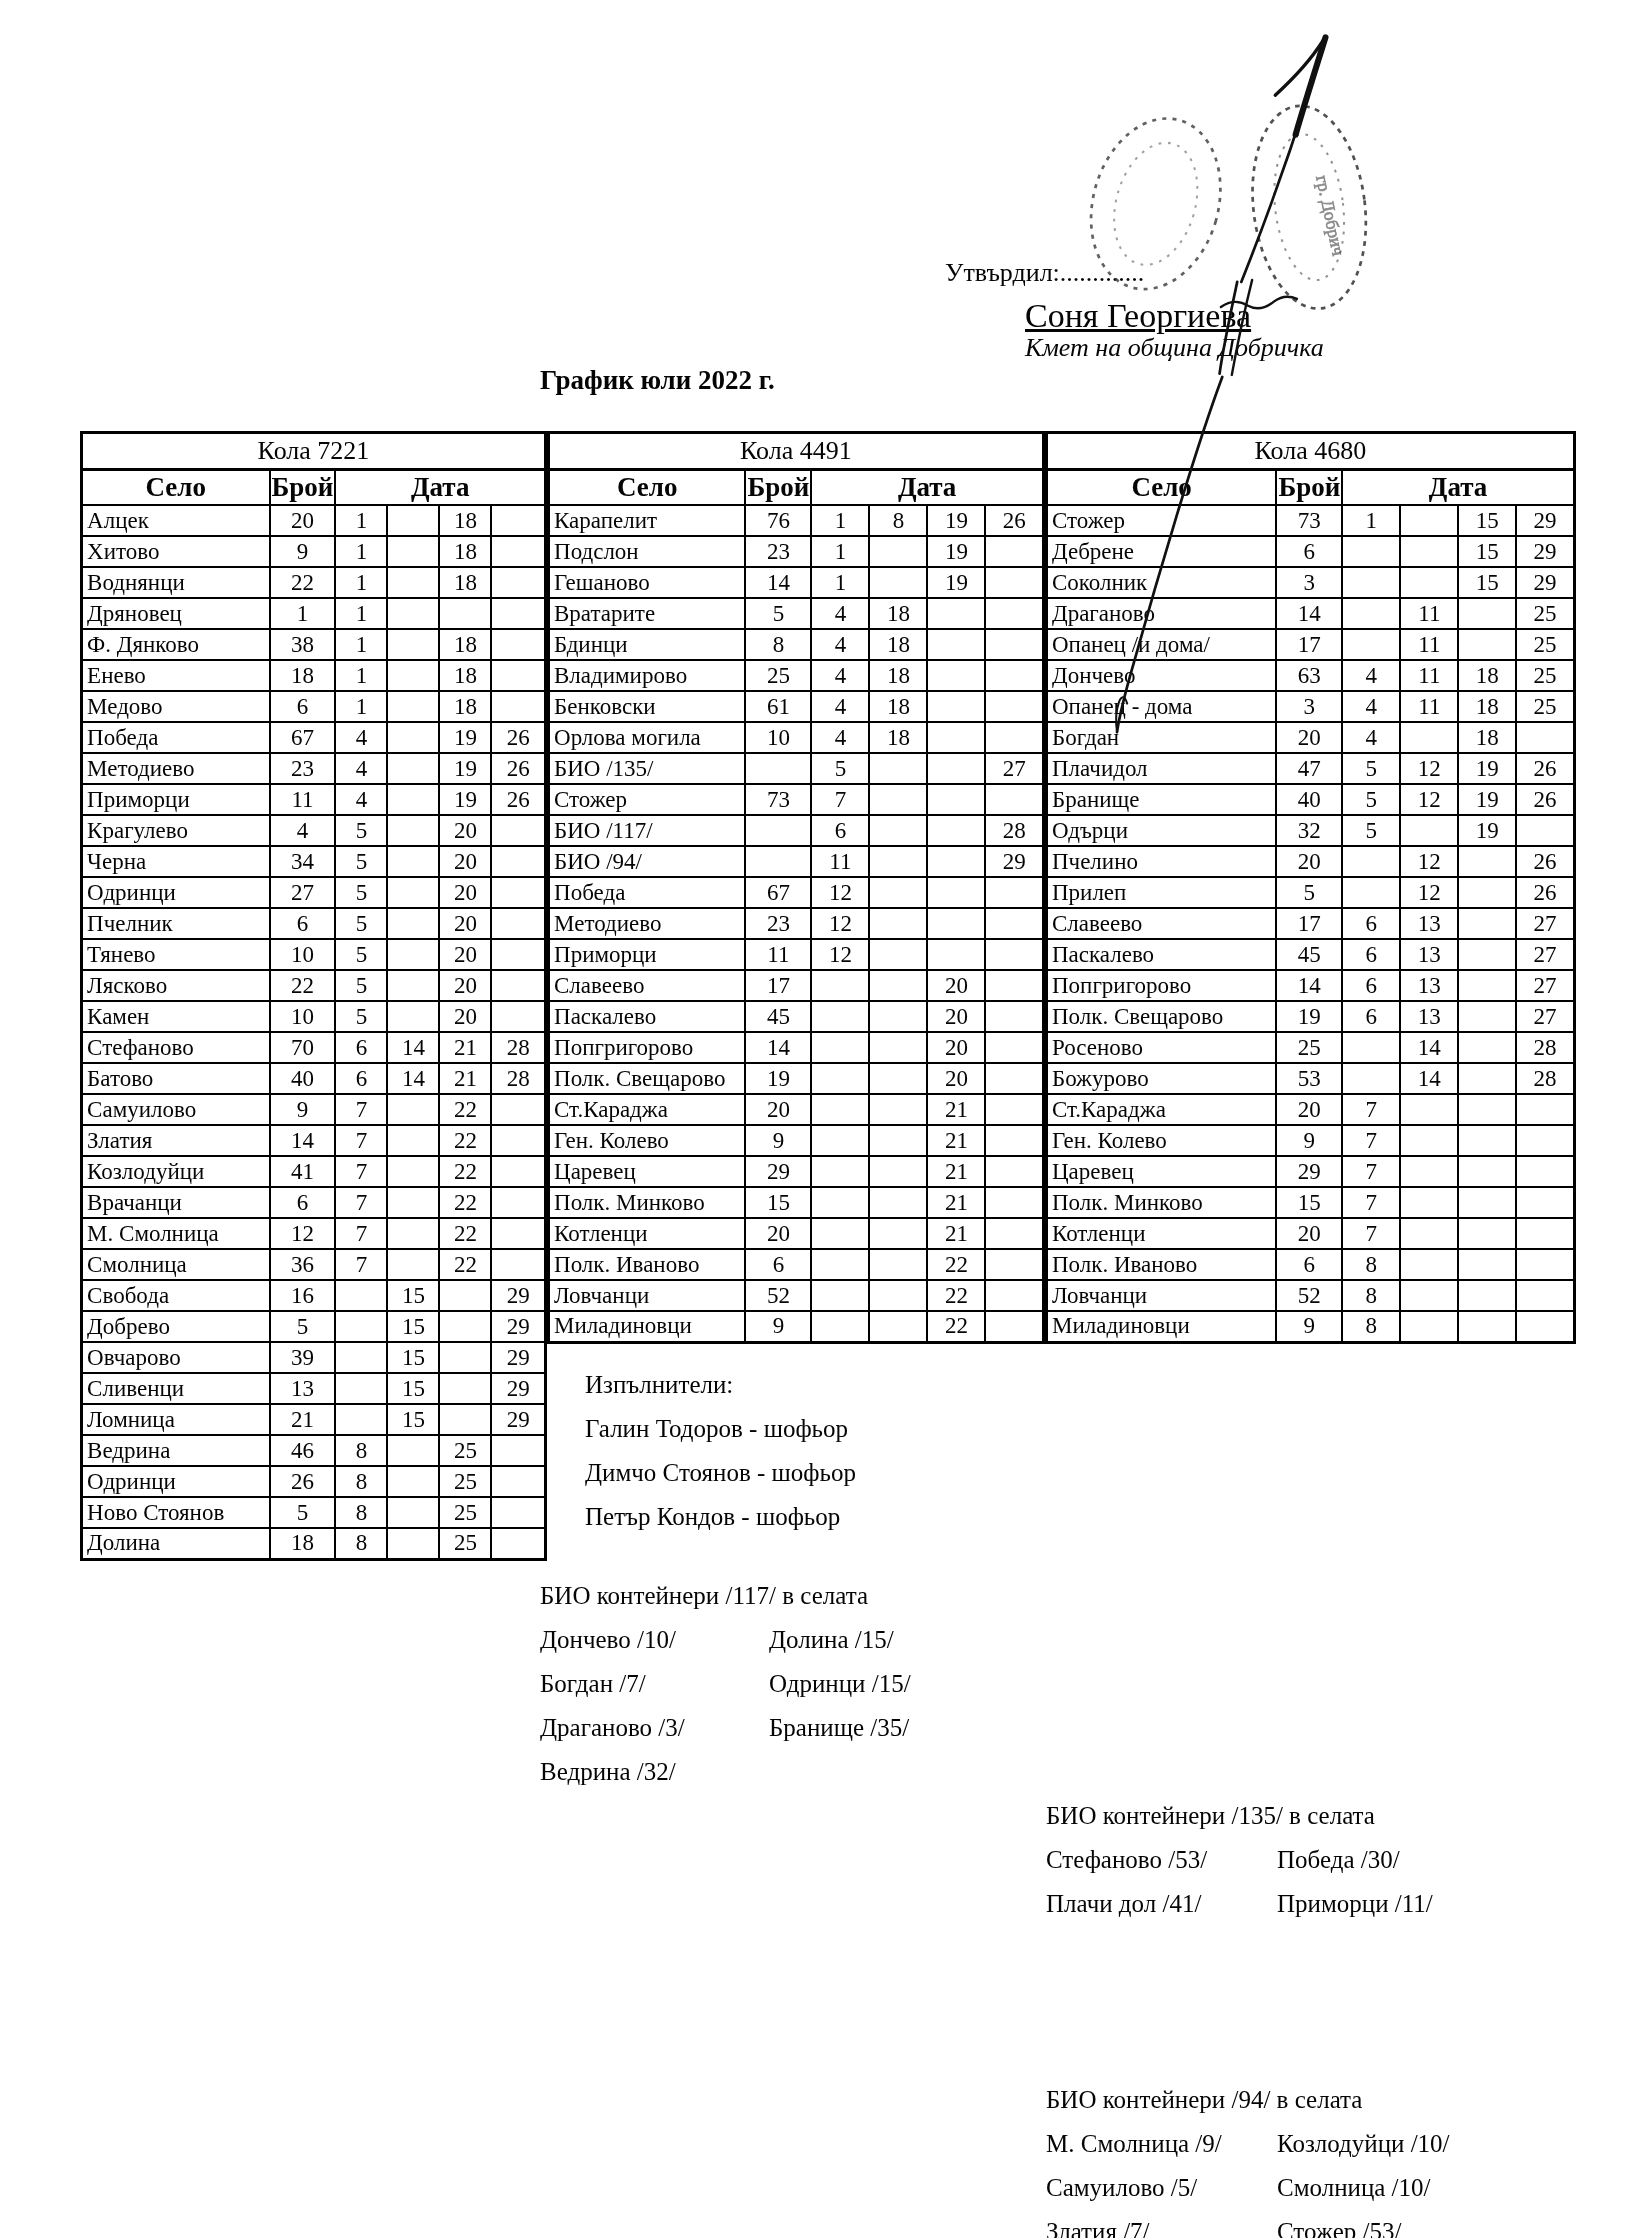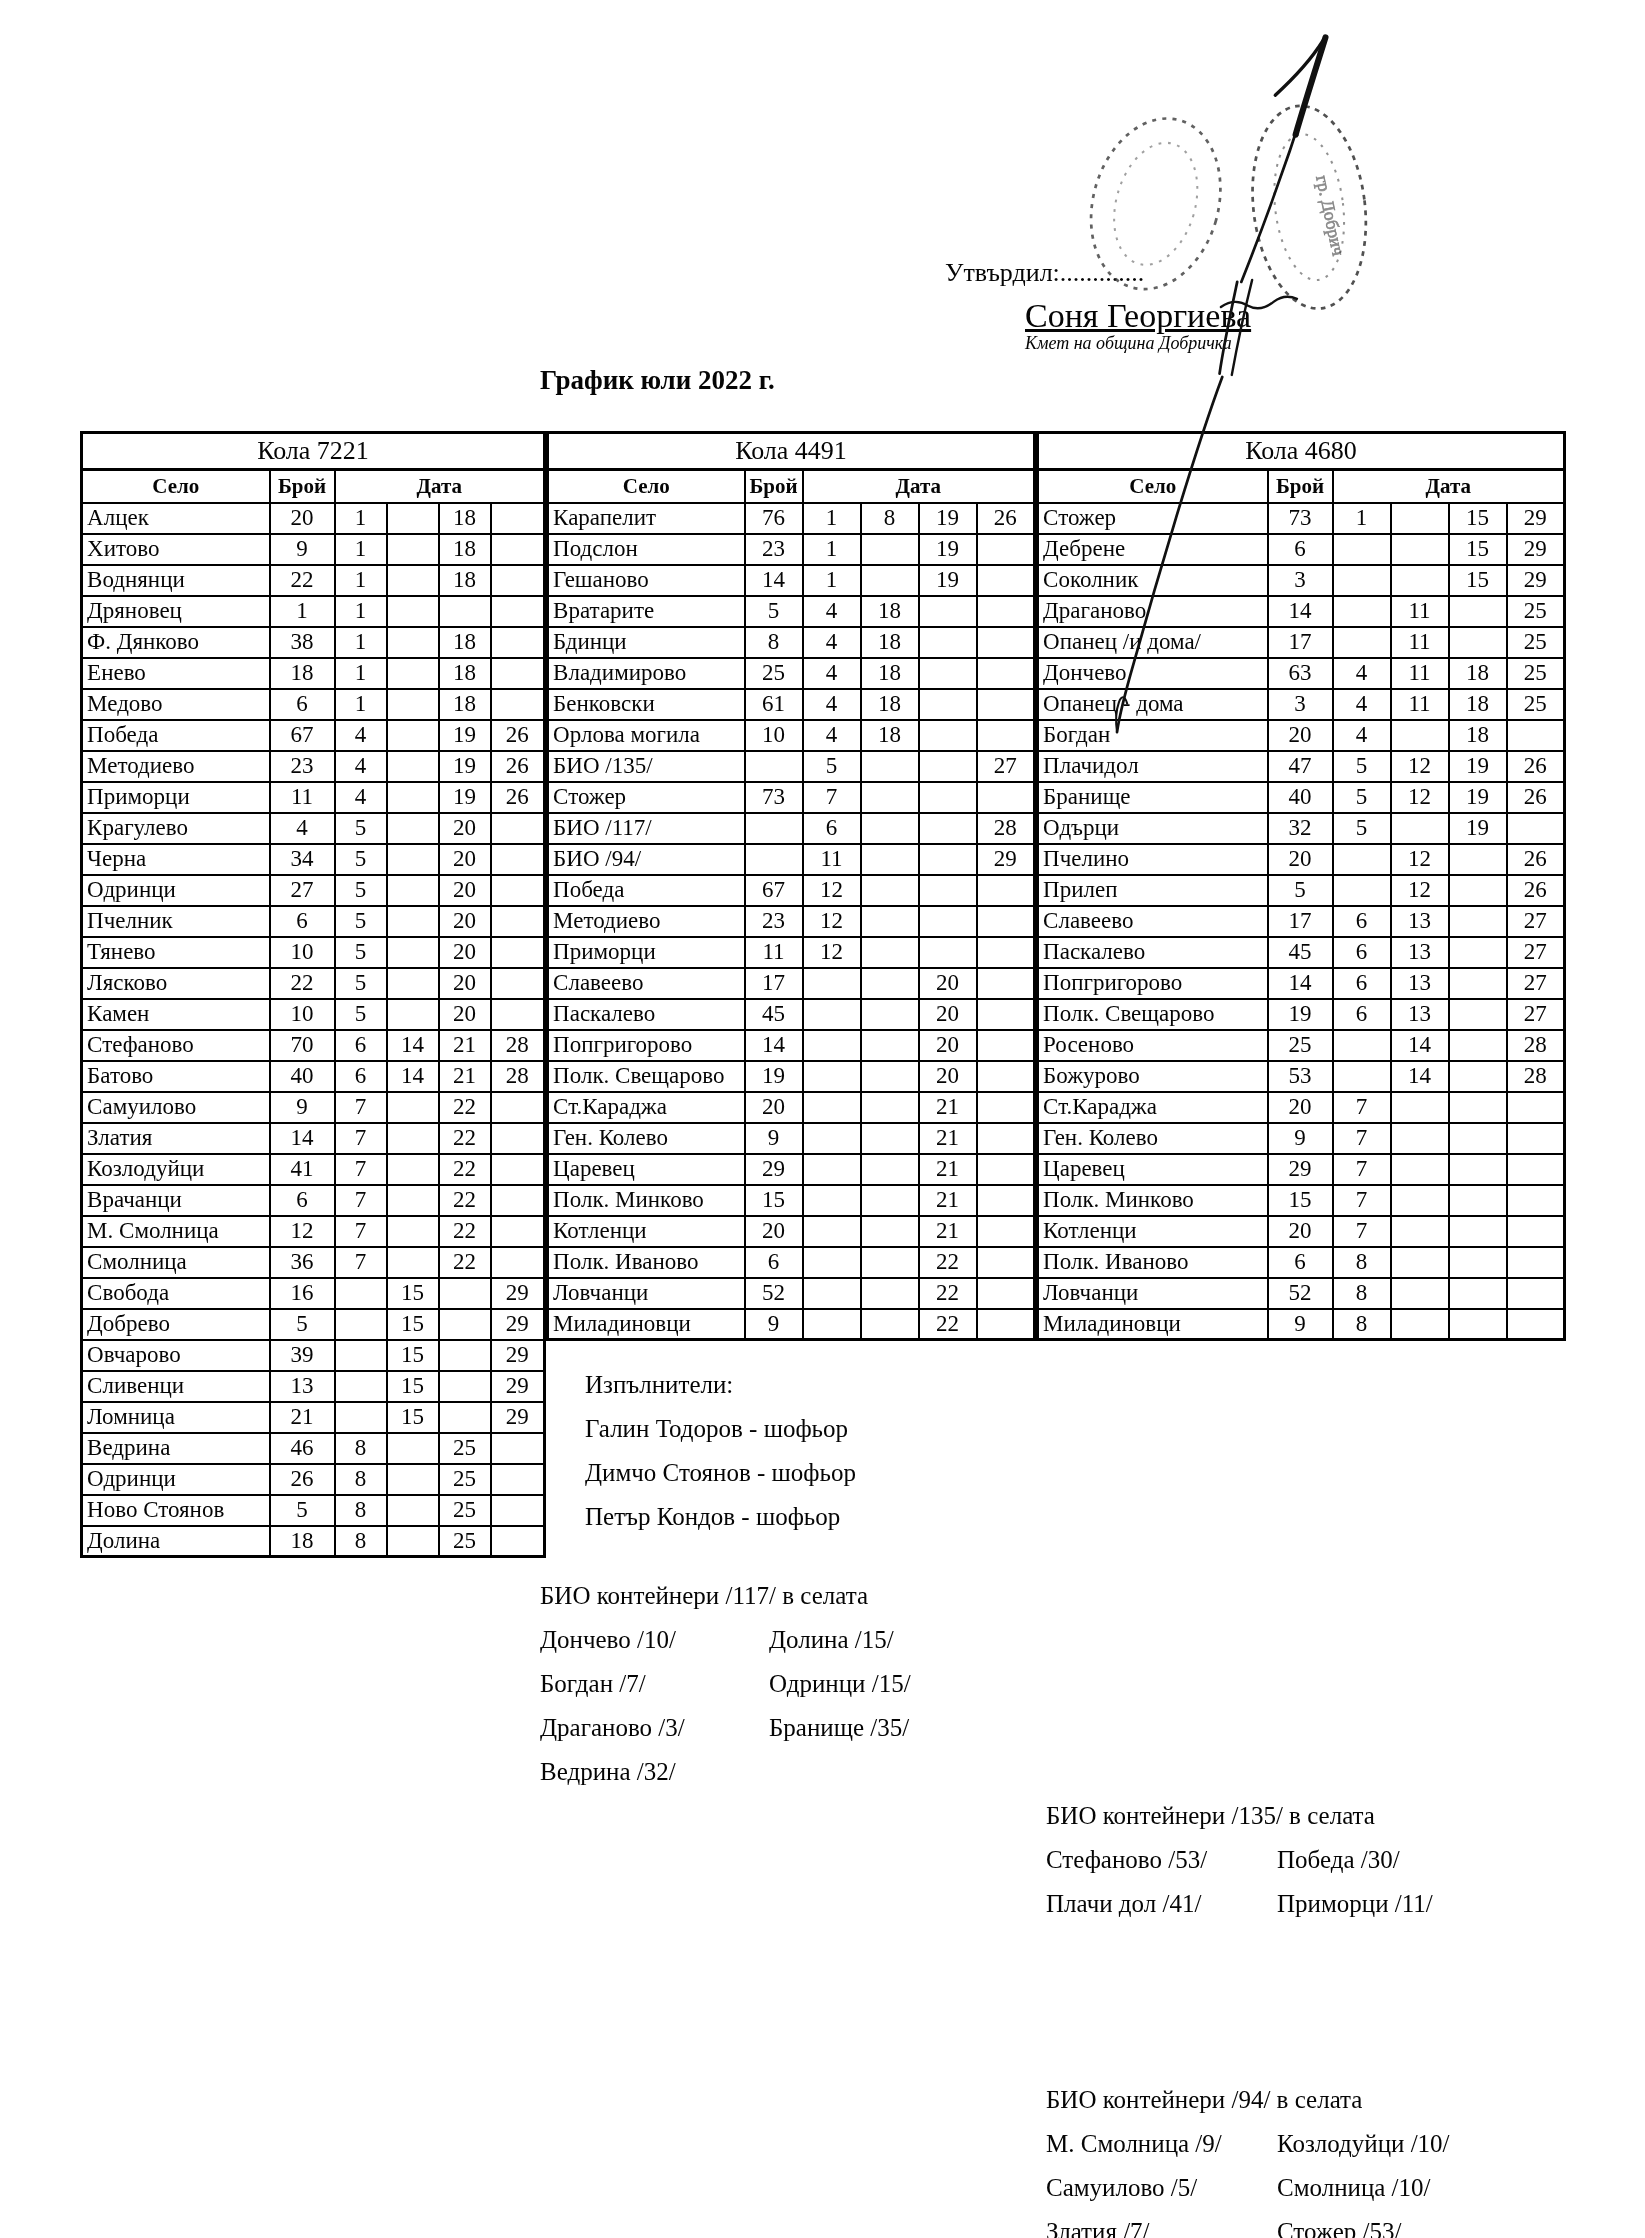--- a/index.html
+++ b/index.html
@@ -5,32 +5,32 @@
   html,body{margin:0;padding:0;}
   body{
     width:1646px;height:2239px;position:relative;background:#ffffff;
     font-family:"Liberation Serif","DejaVu Serif",serif;color:#050505;
     overflow:hidden;
   }
   .abs{position:absolute;white-space:nowrap;}
   
   .approve{left:945px;top:258px;font-size:26px;}
   .approver-name{left:1025px;top:297px;font-size:34px;text-decoration:underline;}
-  .approver-title{left:1025px;top:333px;font-size:18px;font-style:italic;}
+  .approver-title{left:1025px;top:333px;font-size:26px;font-style:italic;}
   .doc-title{left:540px;top:365px;font-size:27px;font-weight:bold;}
 
   
   .tables{position:absolute;left:80px;top:431px;display:flex;align-items:flex-start;}
   table{border-collapse:collapse;table-layout:fixed;border:3.4px solid #000;}
   th,td{border:2px solid #000;overflow:hidden;white-space:nowrap;}
   tr{height:31px;}
   tr.title-row{height:37px;}
   tr.head-row{height:33px;}
   .title-row th{font-size:26px;font-weight:normal;border-bottom-width:3.4px;}
-  .head-row th{font-size:21px;font-weight:bold;margin-top:31px;}
+  .head-row th{font-size:27px;font-weight:bold;margin-top:31px;}
   td.village{font-size:23px;text-align:left;padding:0 4.1px;}
   td.num{font-size:23px;text-align:center;padding:0 1.4px;}
 
   
   .textblock{position:absolute;font-size:25px;line-height:44px;}
   .textblock .block-title{font-weight:normal;}
   .twocol{position:relative;}
   .twocol .c2{position:absolute;top:0;}
   .list-line{white-space:nowrap;}
 

